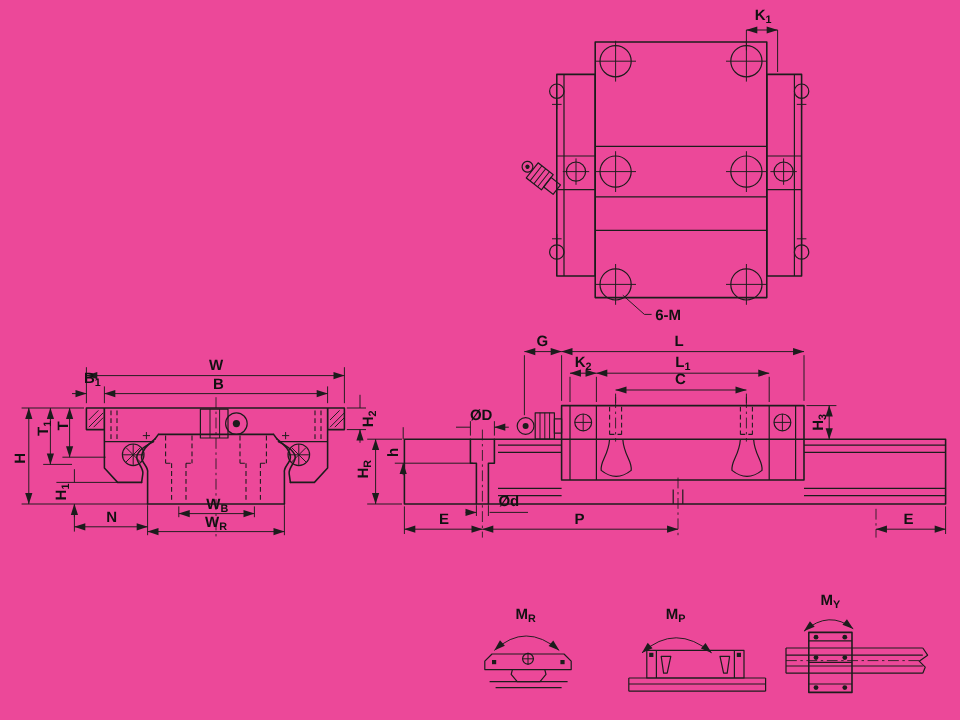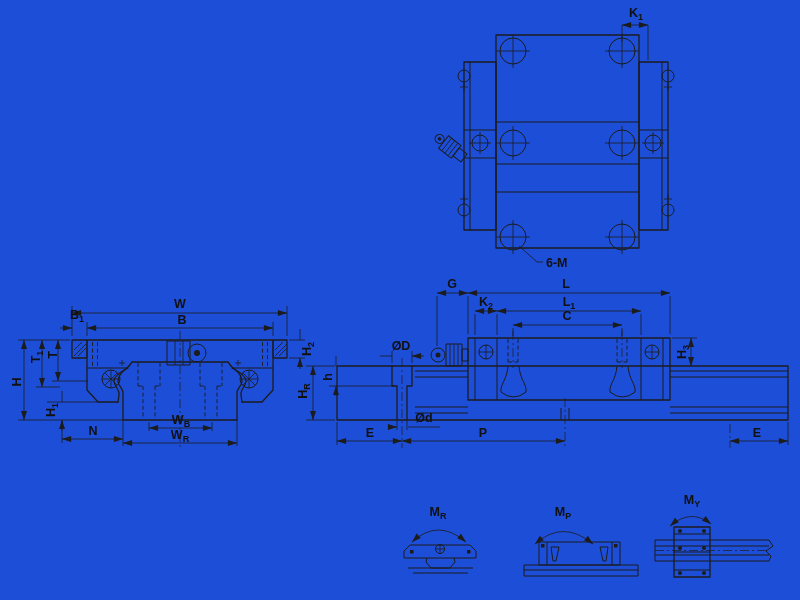--- a/index.html
+++ b/index.html
@@ -1,16 +1,16 @@
 <!DOCTYPE html>
 <html><head>
 <meta charset="utf-8">
 <style>
   html,body{margin:0;padding:0;background:#ffffff;}
-  .stage{width:800px;height:600px;position:relative;background:#1d4ed8;overflow:hidden;}
+  .stage{width:800px;height:600px;position:relative;background:#ec4899;overflow:hidden;}
   svg{display:block;}
   
   .o  {stroke:#1c1c1c;stroke-width:1.3;fill:none;stroke-linejoin:round;stroke-linecap:round;}
   .o2 {stroke:#1c1c1c;stroke-width:1.0;fill:none;stroke-linejoin:round;}
   .d  {stroke:#1c1c1c;stroke-width:0.8;fill:none;}
   .hd {stroke:#1c1c1c;stroke-width:0.9;fill:none;stroke-dasharray:4 2.6;}
   .cl {stroke:#1c1c1c;stroke-width:0.7;fill:none;stroke-dasharray:9 3 2 3;}
   .f  {fill:#1c1c1c;stroke:none;}
   text{font-family:"Liberation Sans","DejaVu Sans",sans-serif;font-weight:bold;font-size:12.5px;fill:#111;}
   .sub{font-size:9px;}

